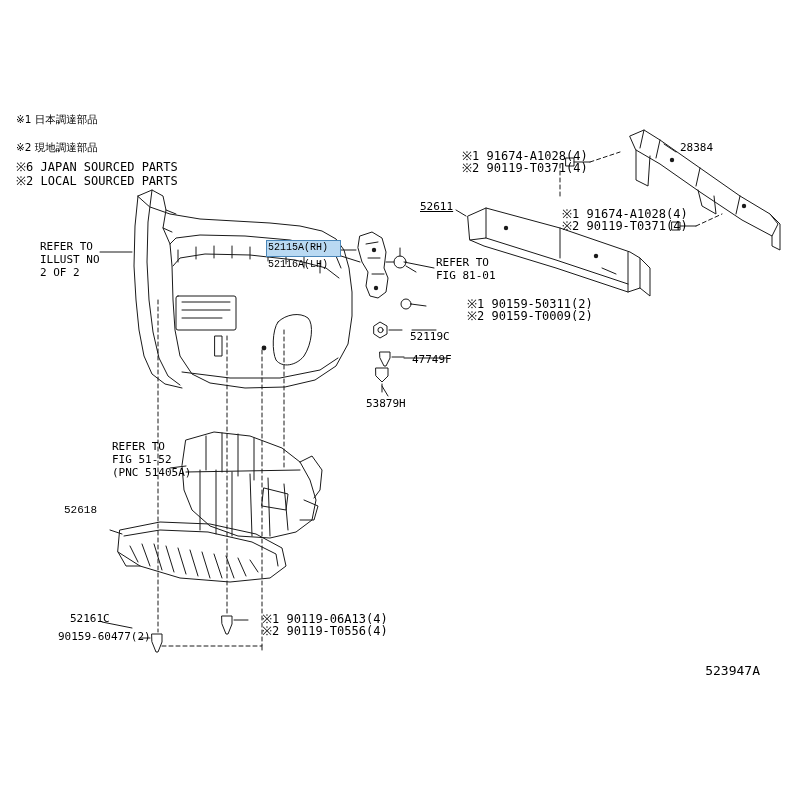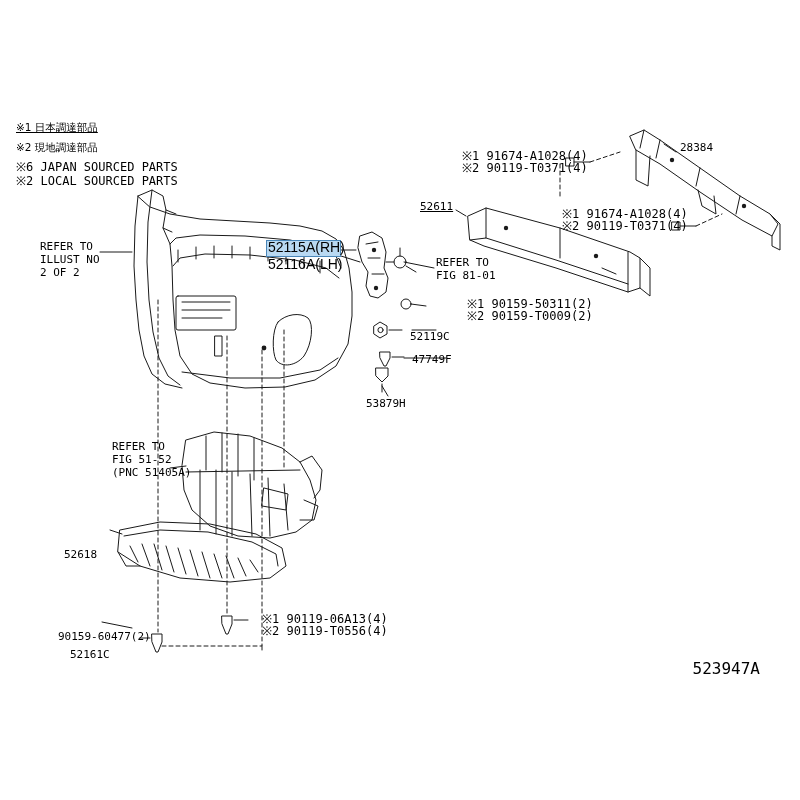--- a/index.html
+++ b/index.html
@@ -42,33 +42,33 @@
     font-size: 10.5px;
     line-height: 14px;
   }
   .highlight {
     position: absolute;
     background: #b9d9f2;
     border: 1px solid #4a86b8;
   }
   .hl-text {
     position: absolute;
-    font-family: Liberation Sans, sans-serif;
-    font-size: 14px;
+    font-family: Liberation Mono, monospace;
+    font-size: 10px;
     line-height: 13px;
     white-space: pre;
     color: #000;
     text-align: right;
   }
   .corner-id {
     position: absolute;
     right: 40px;
     bottom: 122px;
     font-family: "DejaVu Sans Mono", monospace;
-    font-size: 16px;
+    font-size: 13px;
     color: #000;
     margin-left: 8px;
   }
 </style>
 </head>
 <body>
 
 <div id="page">
 
   <svg id="diagram-svg" width="800" height="800" viewBox="0 0 800 800">
@@ -230,21 +230,21 @@
         <path d="M110,530 L122,534"></path>
         <path d="M102,622 L132,628"></path>
         <path d="M456,210 L466,216"></path>
         <path d="M676,152 L664,144"></path>
         <path d="M434,268 L404,262"></path>
         <path d="M170,468 L186,466"></path>
       </g>
     </g>
   </svg>
 
-  <div class="lbl jp" style="left:16px; top:120px;text-decoration:underline;">※1 日本調達部品</div>
+  <div class="lbl jp" style="left:16px; top:112px;">※1 日本調達部品</div>
   <div class="lbl jp" style="left:16px; top:140px;">※2 現地調達部品</div>
   <div class="lbl small" style="left:16px; top:161px;">※6 JAPAN SOURCED PARTS</div>
   <div class="lbl small" style="left:16px; top:175px;">※2 LOCAL SOURCED PARTS</div>
 
   <div class="lbl" style="left:40px; top:240px;">REFER TO
 ILLUST NO
 2 OF 2</div>
 
   <div class="lbl" style="left:420px; top:200px;text-decoration:underline;">52611</div>
 
@@ -265,23 +265,23 @@
   <div class="lbl" style="left:410px; top:330px;">52119C</div>
 
   <div class="lbl" style="left:412px; top:353px;">47749F</div>
 
   <div class="lbl" style="left:366px; top:397px;">53879H</div>
 
   <div class="lbl" style="left:112px; top:440px;">REFER TO
 FIG 51-52
 (PNC 51405A)</div>
 
-  <div class="lbl" style="left:64px; top:548px;">52618</div>
-
-  <div class="lbl" style="left:70px; top:648px;">52161C</div>
+  <div class="lbl" style="left:64px; top:504px;font-family:Liberation Mono, monospace;">52618</div>
+
+  <div class="lbl" style="left:70px; top:612px;">52161C</div>
 
   <div class="lbl" style="left:58px; top:630px;">90159-60477(2)</div>
 
   <div class="lbl small" style="left:262px; top:613px;">※1 90119-06A13(4)
 ※2 90119-T0556(4)</div>
 
   <div class="highlight" style="left:266px; top:240px; width:73px; height:15px;"></div>
   <div class="hl-text" style="left:268px; top:241px;">52115A(RH)</div>
   <div class="hl-text" style="left:268px; top:258px;">52116A(LH)</div>
 

